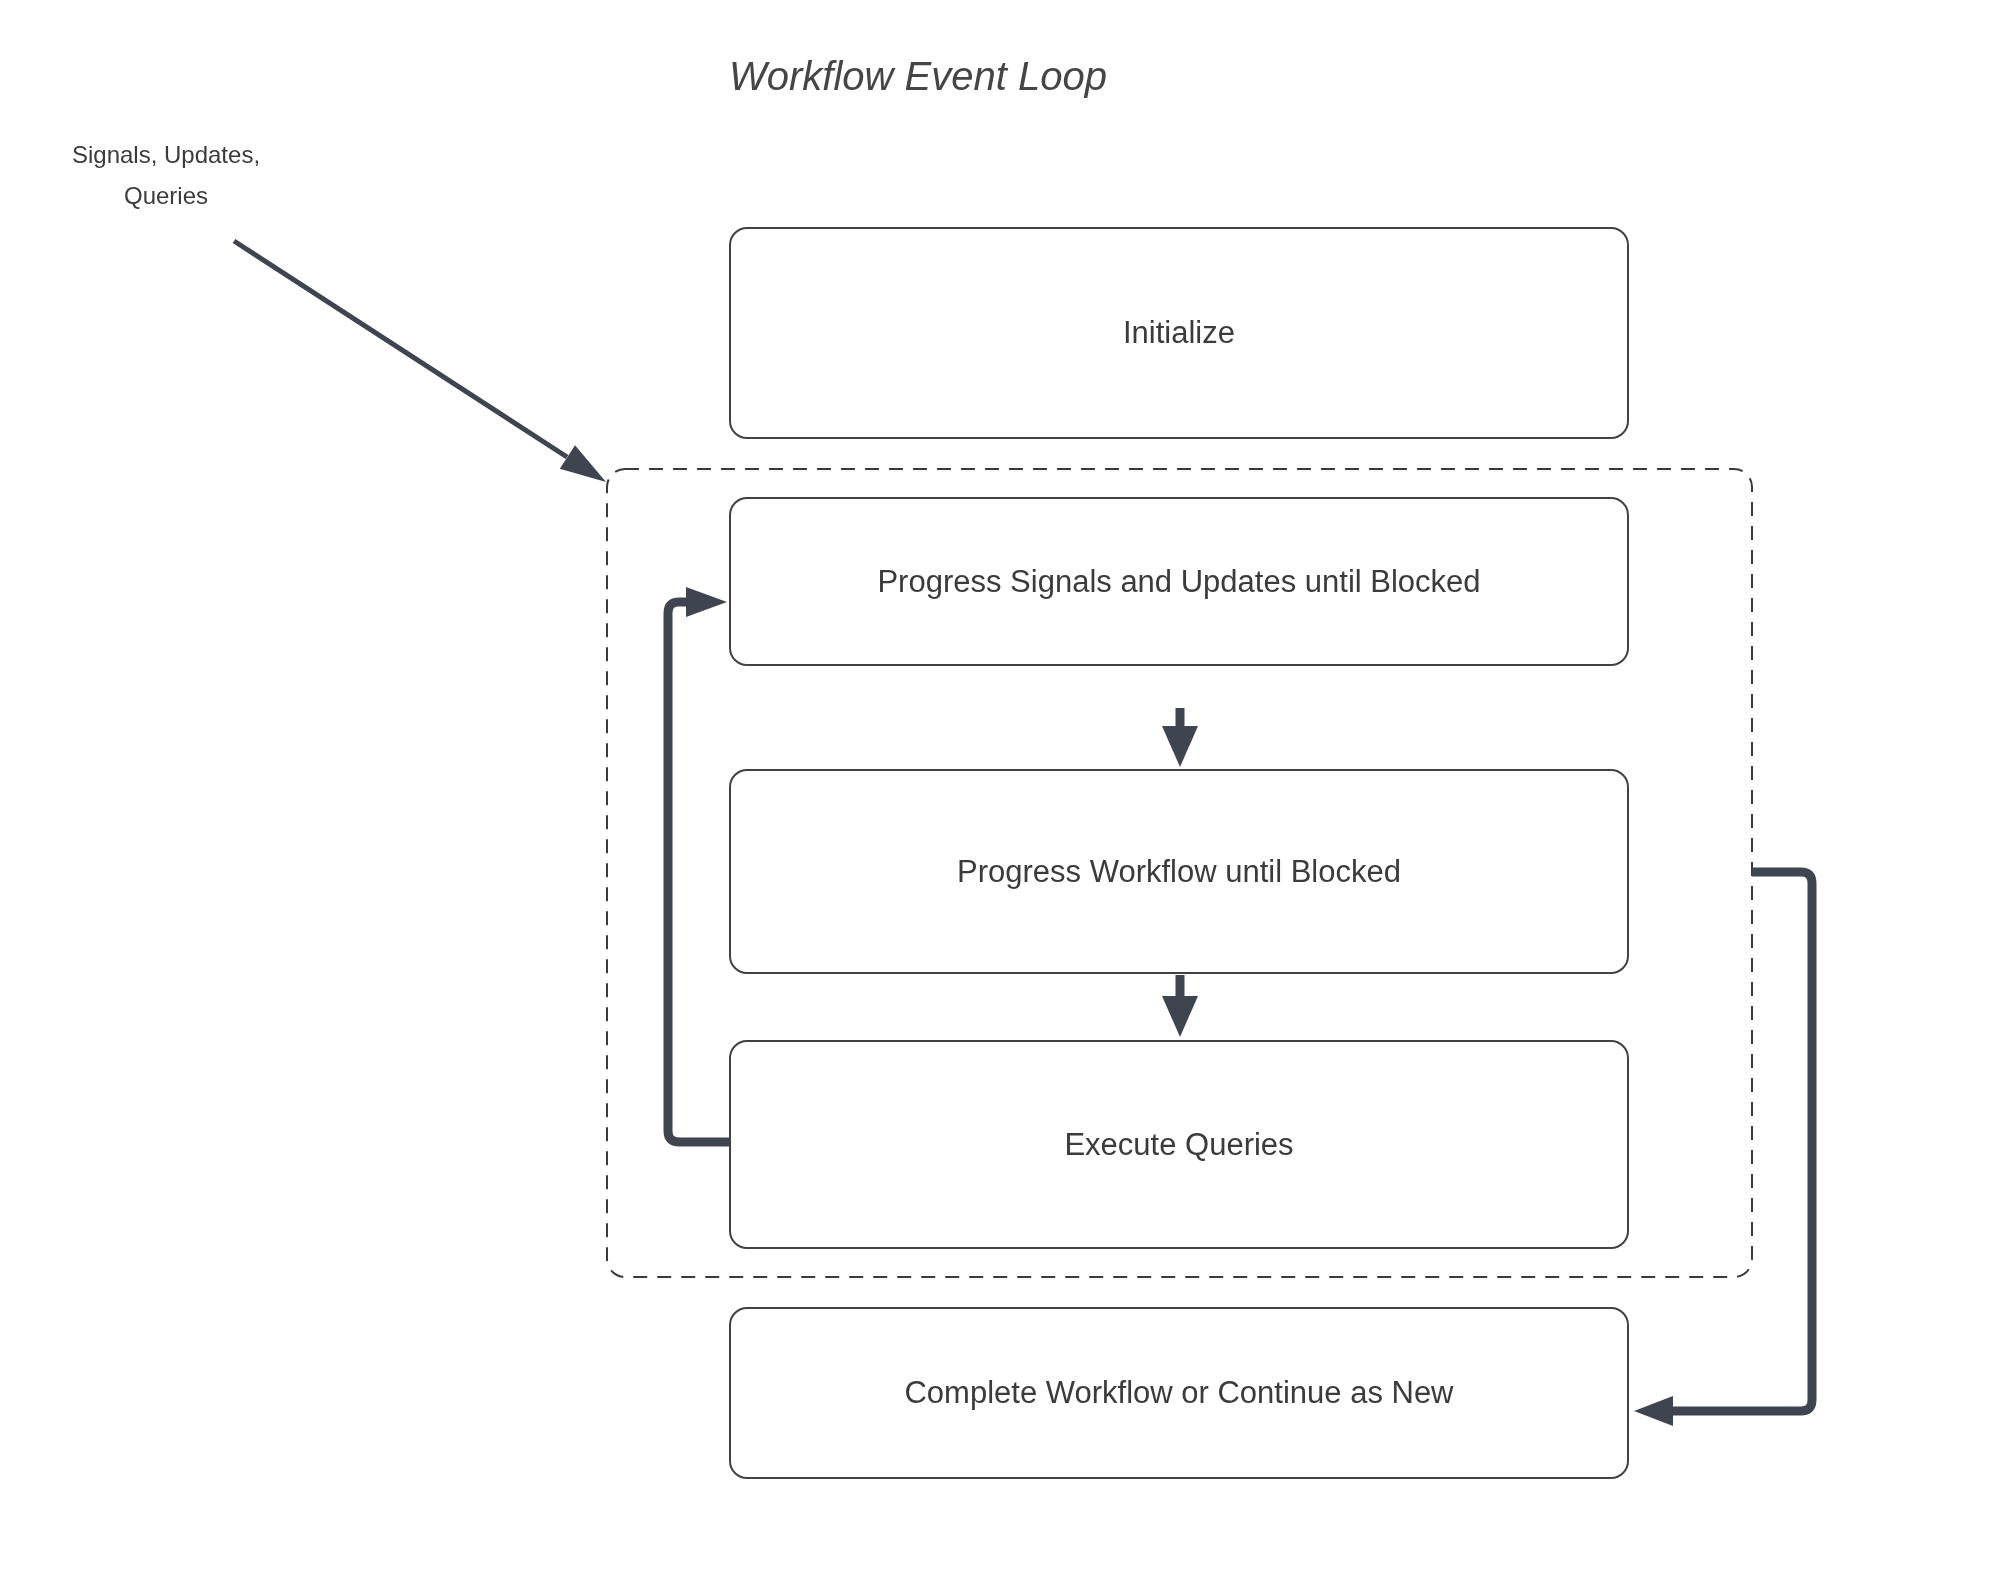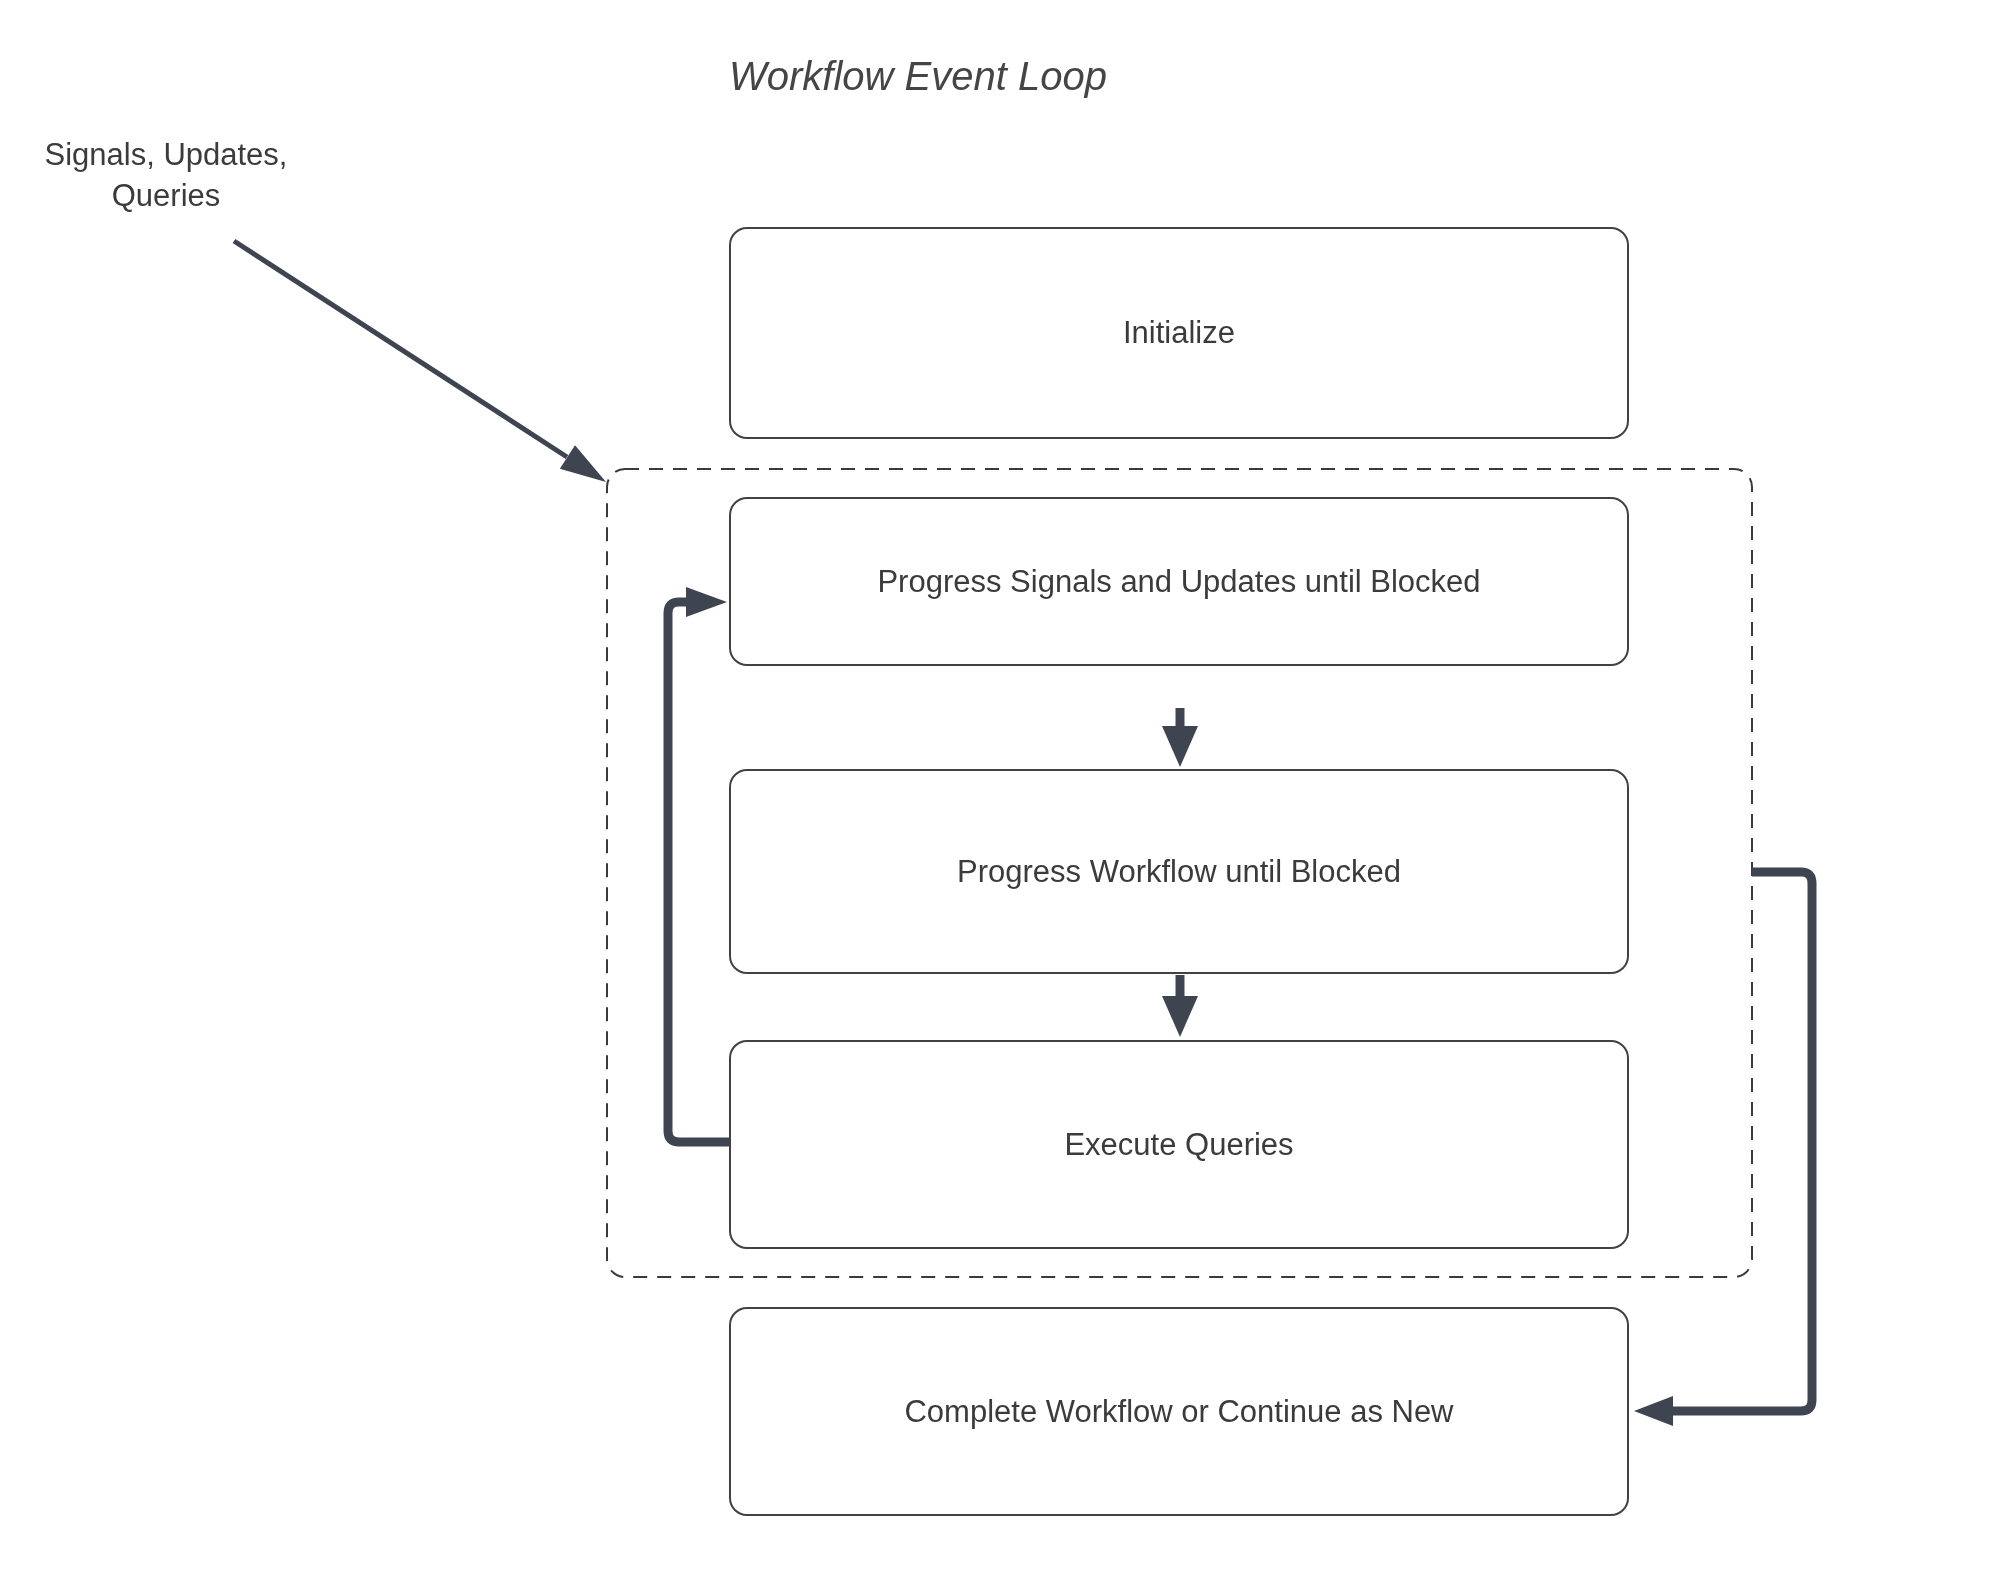--- a/index.html
+++ b/index.html
@@ -21,39 +21,39 @@
   .canvas{position:absolute;left:0;top:0;width:2006px;height:1576px;}
 
   .diagram-title{
     position:absolute;left:729px;top:30px;width:900px;height:56px;
     font-size:40px;font-style:italic;color:#454545;
     line-height:56px;white-space:nowrap;margin-top:18px;
   }
 
   .annotation{
     position:absolute;left:18px;top:134px;width:296px;
-    font-size:31px;line-height:41px;color:var(--text);
+    font-size:24px;line-height:41px;color:var(--text);
     text-align:center;
   }
 
   .node{
     position:absolute;left:729px;width:900px;
     box-sizing:border-box;
     background:var(--box_fill);
     border:2px solid var(--box_border);
     border-radius:18px;
     display:flex;align-items:center;justify-content:center;
     font-size:31px;color:var(--text);
     text-align:left;
   }
   .node-initialize{top:227px;height:212px;}
   .node-progress-signals{top:497px;height:169px;}
   .node-progress-workflow{top:769px;height:205px;}
   .node-execute-queries{top:1040px;height:209px;}
-  .node-complete{top:1307px;height:209px;}
+  .node-complete{top:1307px;height:172px;}
 
   .overlay{
     position:absolute;left:0;top:0;width:2006px;height:1576px;
     pointer-events:none;z-index:3;
   }
   .dashed-rect{
     fill:none;
     stroke:var(--dashed_border);
     stroke-width:2;
     stroke-dasharray:14 10;

